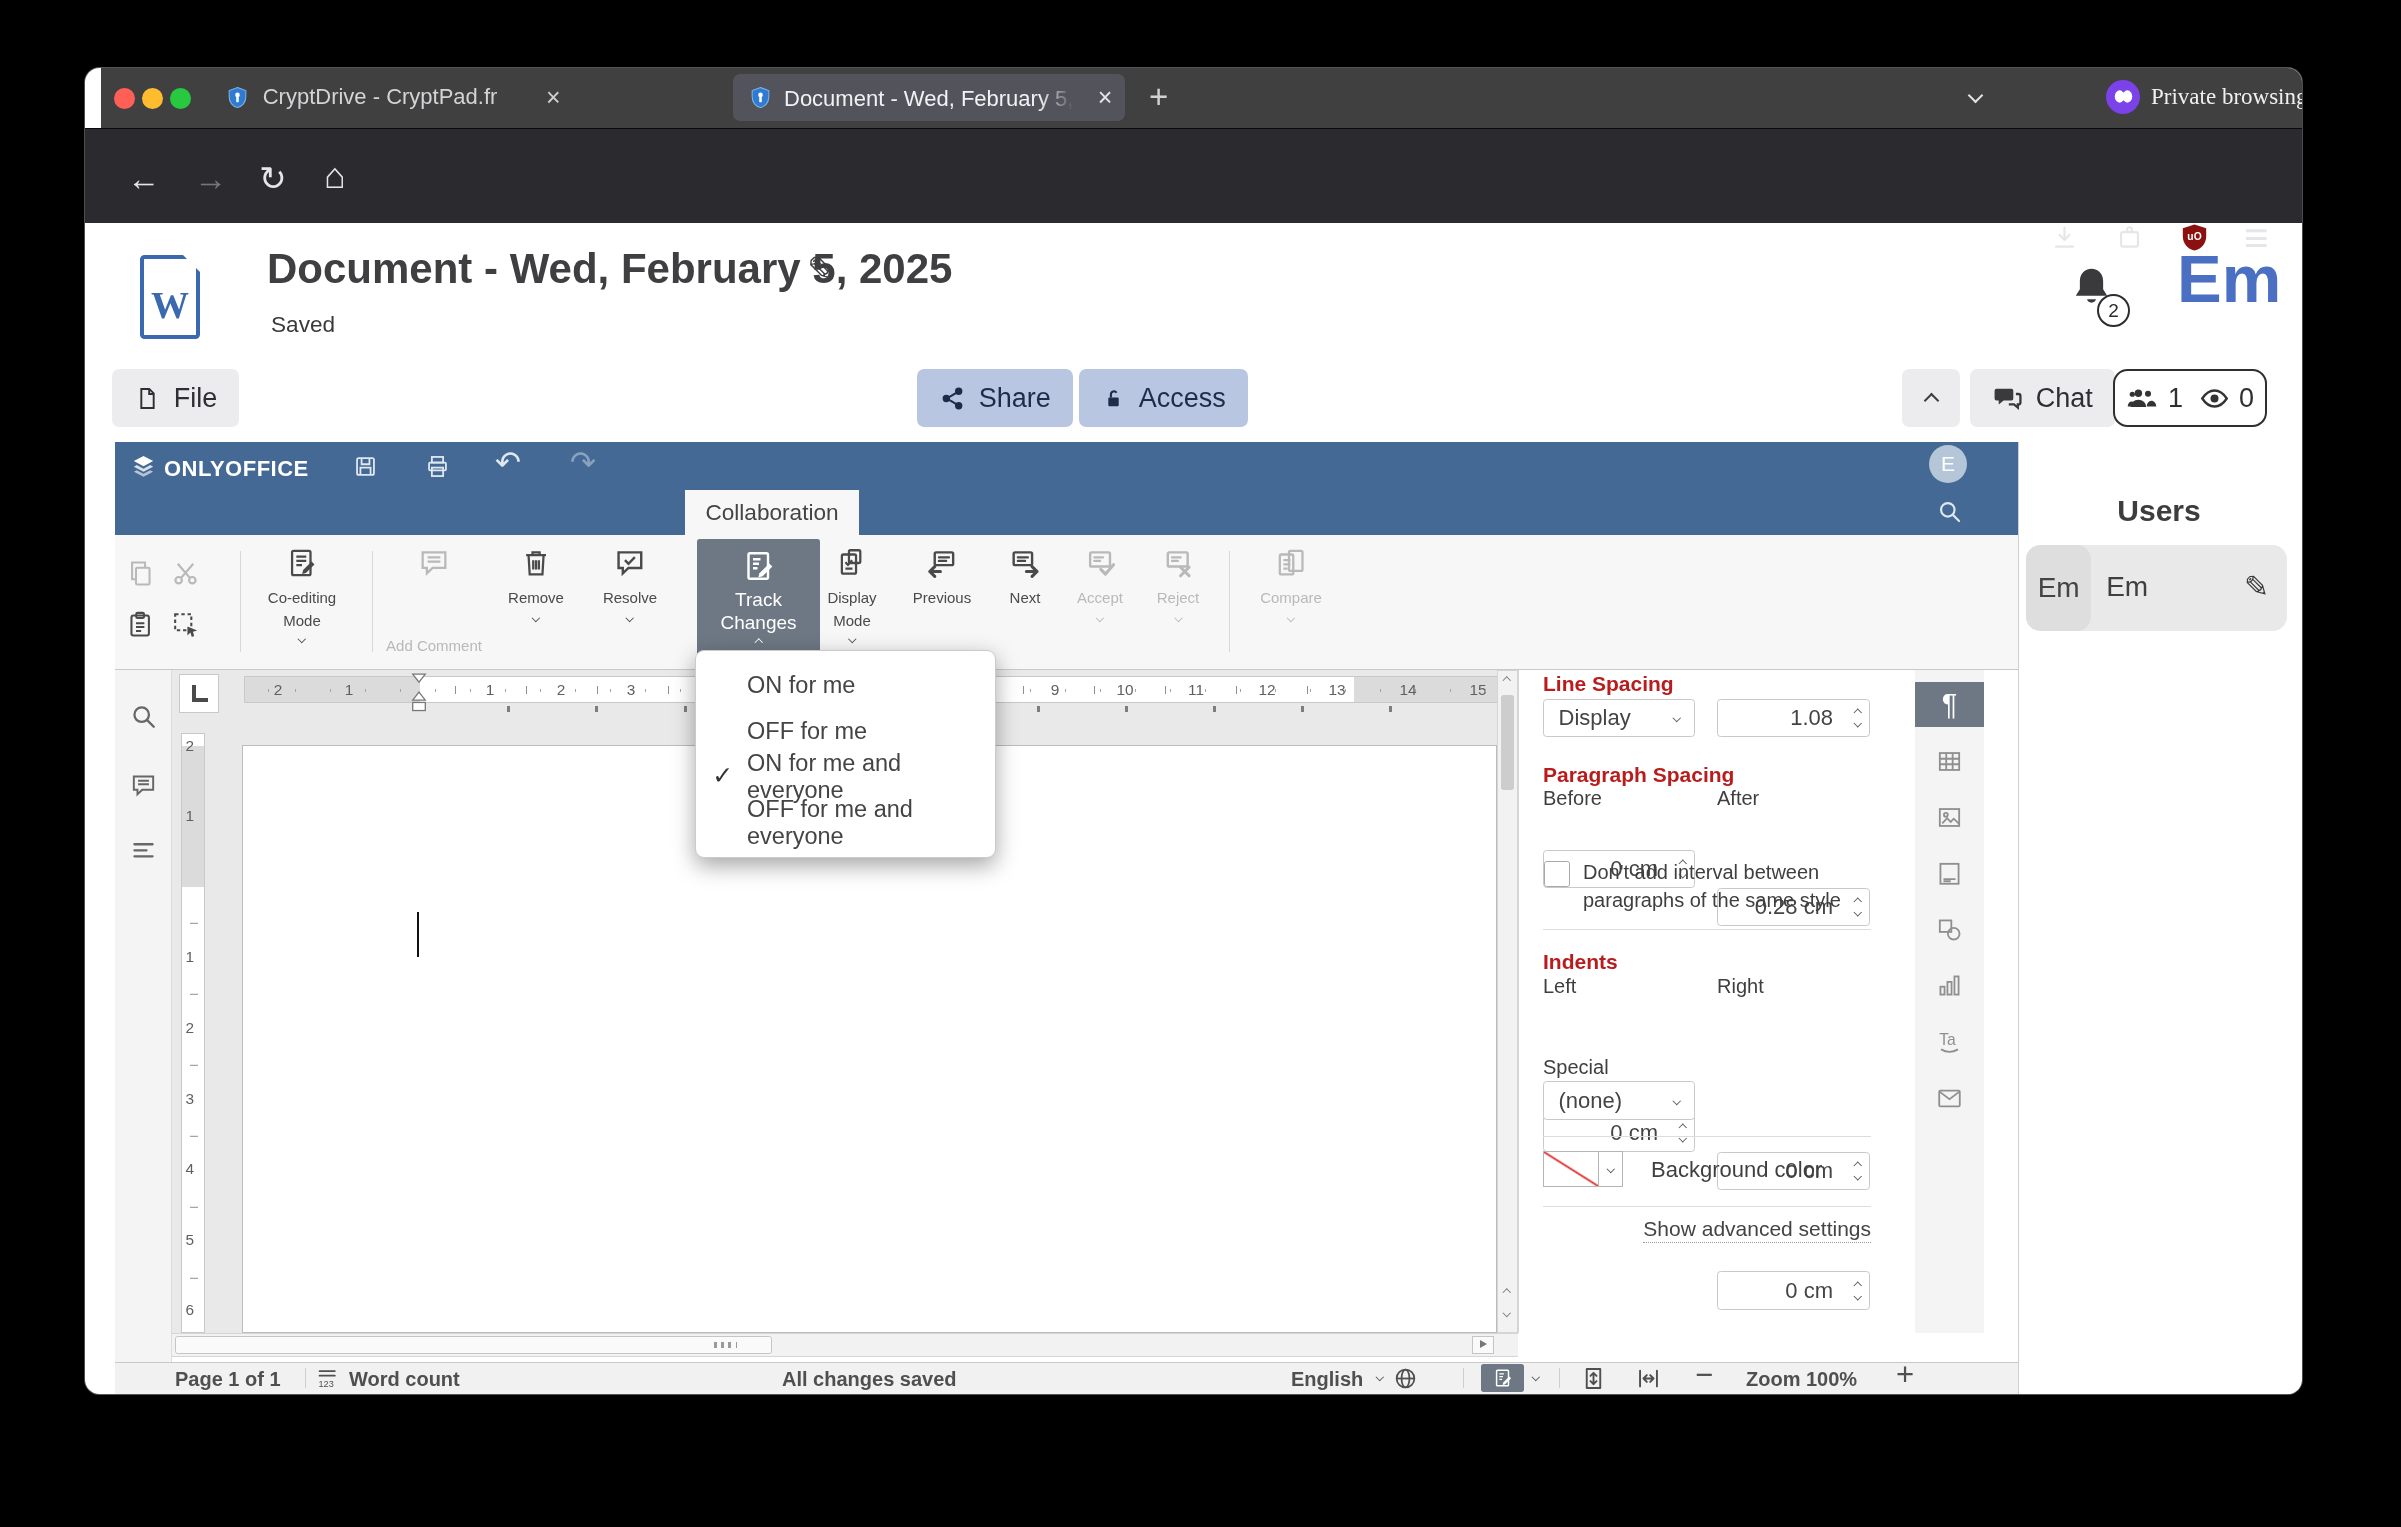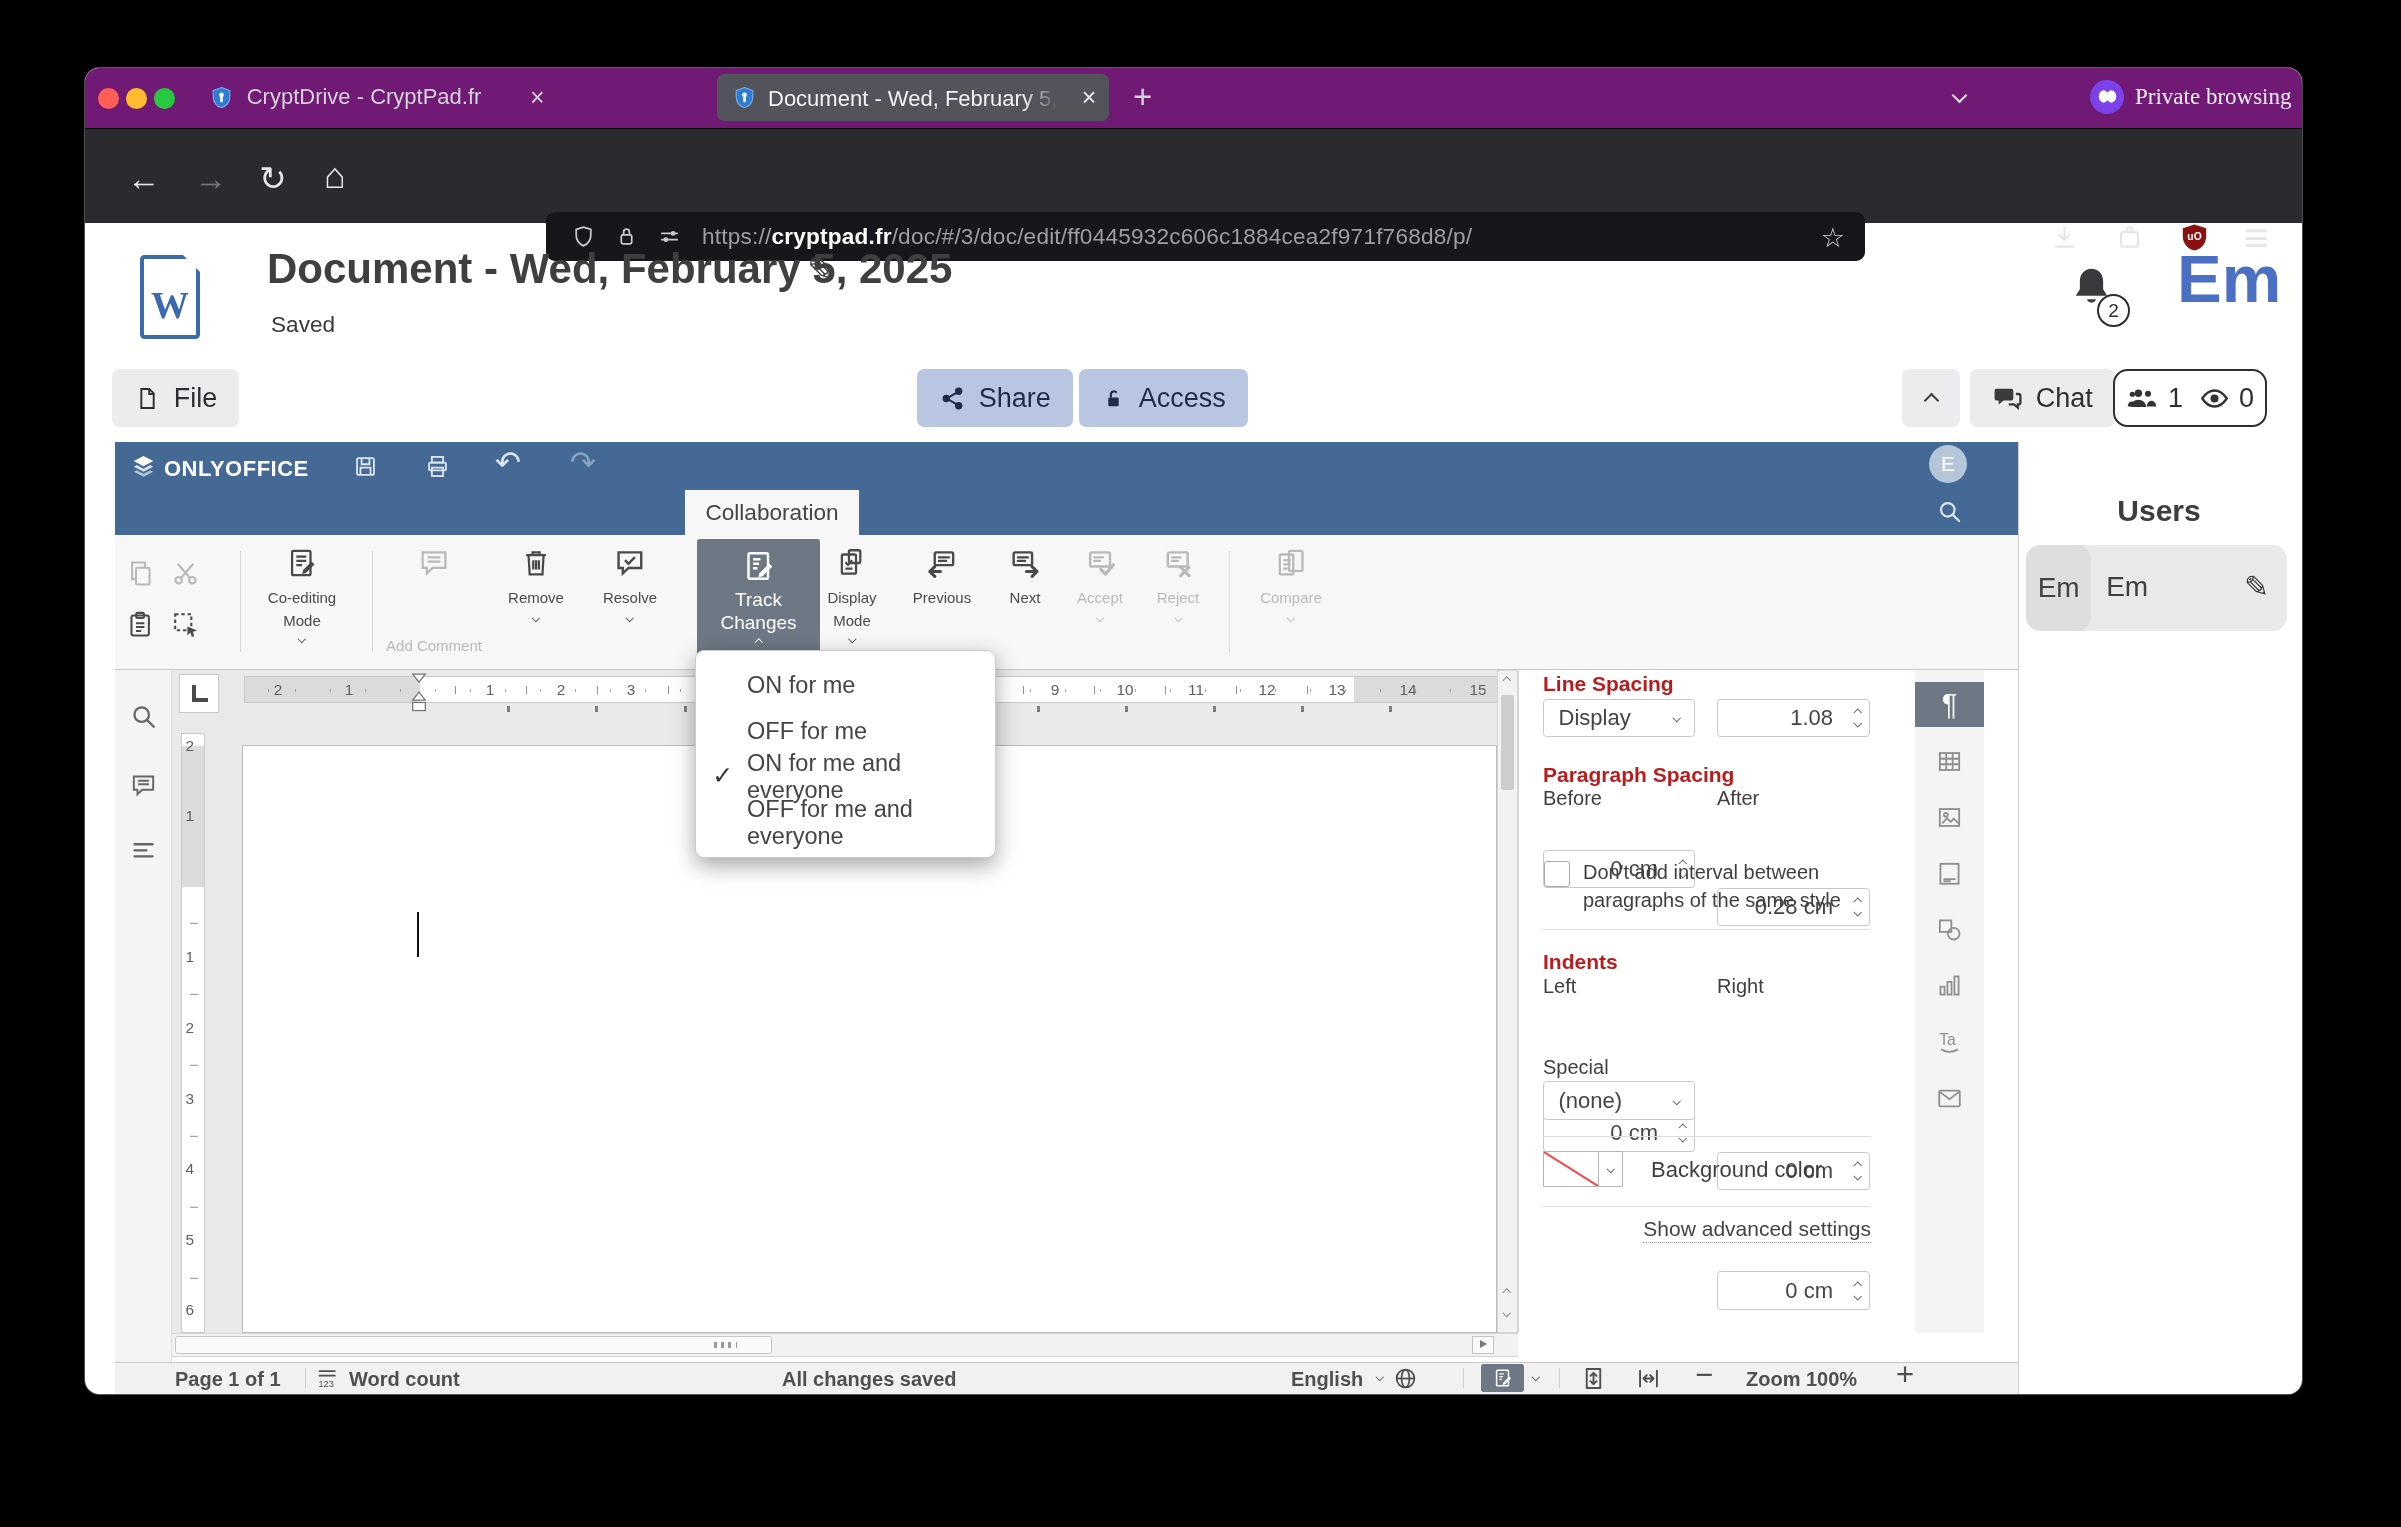--- a/index.html
+++ b/index.html
@@ -4,21 +4,21 @@
 <style>
   html,body{margin:0;padding:0;}
   body{width:2401px;height:1527px;background:#000;font-family:"Liberation Sans","DejaVu Sans",sans-serif;color:#333;overflow:hidden;}
   .abs{position:absolute;}
   svg.i{display:block;}
   .chev{display:inline-block;width:9px;height:9px;border-right:2.3px solid currentColor;border-bottom:2.3px solid currentColor;transform:rotate(45deg);}
   .chev.up{transform:rotate(225deg);}
   .chev.xs{width:4.5px;height:4.5px;border-width:1.6px;}
   #win{position:absolute;left:85px;top:68px;width:2217px;height:1326px;background:#fff;border-radius:14.5px;overflow:hidden;box-shadow:0 0 0 0.9px #55555a, 0 27px 72px rgba(0,0,0,.7);}
   
-  #tabbar{left:0;top:0;width:2217px;height:68px;background:#701a75;}
+  #tabbar{left:16px;top:0;width:2217px;height:68px;background:#404040;}
   .tl{width:21px;height:21px;border-radius:50%;top:20px;}
   .tabttl{font-size:22px;color:#d4d4d8;white-space:nowrap;}
   #tab2{left:632px;top:6.3px;width:392px;height:47px;background:#53535b;border-radius:7.2px;color:#f7f7fa;}
   #navbar{left:0;top:60px;width:2217px;height:94px;background:#2a2a2f;border-top:0.9px solid #0b0b0d;}
   .navic{font-size:33px;color:#e6e6ea;line-height:33px;}
   #urlfield{left:461px;top:83px;width:1319px;height:49px;background:#17171b;border-radius:9px;display:flex;align-items:center;color:#c9c9cd;}
   .urltxt{font-size:22.6px;letter-spacing:0.2px;white-space:nowrap;}
   
   .cpbtn{height:58px;border-radius:7.2px;display:flex;align-items:center;gap:12.7px;font-size:27px;color:#2f2f33;padding:0 22px;box-sizing:border-box;background:#ececee;}
   
@@ -298,35 +298,20 @@
     </span>
     <span class="abs" style="left:2050px;top:16.3px;font-size:23px;color:#f0f0f3;font-family:Liberation Serif, serif;">Private browsing</span>
   </div>
 
   <div id="navbar" class="abs">
     <span class="abs navic" style="left:42px;top:33px;">←</span>
     <span class="abs navic" style="left:109px;top:33px;opacity:.4;">→</span>
     <span class="abs navic" style="left:174px;top:33px;">↻</span>
     <span class="abs navic" style="left:239px;top:30px;font-size:36px;">⌂</span>
 
-    <div id="urlfield" class="abs">
-      <svg class="i" style="margin-left:25px;" width="25" height="25" viewBox="0 0 28 28">
-          <use href="#ic-shield"></use>
-        </svg>
-      <svg class="i" style="margin-left:18px;" width="25" height="25" viewBox="0 0 28 28">
-          <use href="#ic-lock"></use>
-        </svg>
-      <svg class="i" style="margin-left:18px;" width="25" height="25" viewBox="0 0 28 28">
-          <use href="#ic-toggles"></use>
-        </svg>
-      <span class="urltxt" style="margin-left:20px;color:#9d9da2;">https://</span>
-        <span class="urltxt" style="color:#ffffff;font-weight:bold;">cryptpad.fr</span>
-        <span class="urltxt" style="color:#9d9da2;">/doc/#/3/doc/edit/ff0445932c606c1884cea2f971f768d8/p/</span>
-      <span style="position:absolute;right:20px;top:10px;font-size:27px;color:#d0d0d3;">☆</span>
-    </div>
 
     <svg class="i abs" style="left:1965px;top:94px;color:#e6e6ea;" width="29" height="29" viewBox="0 0 32 32">
         <use href="#ic-download"></use>
       </svg>
     <svg class="i abs" style="left:2030px;top:94px;color:#e6e6ea;" width="29" height="29" viewBox="0 0 32 32">
         <use href="#ic-puzzle"></use>
       </svg>
     <svg class="i abs" style="left:2093px;top:92px;" width="33" height="33" viewBox="0 0 36 36">
         <use href="#ic-ublock"></use>
       </svg>

